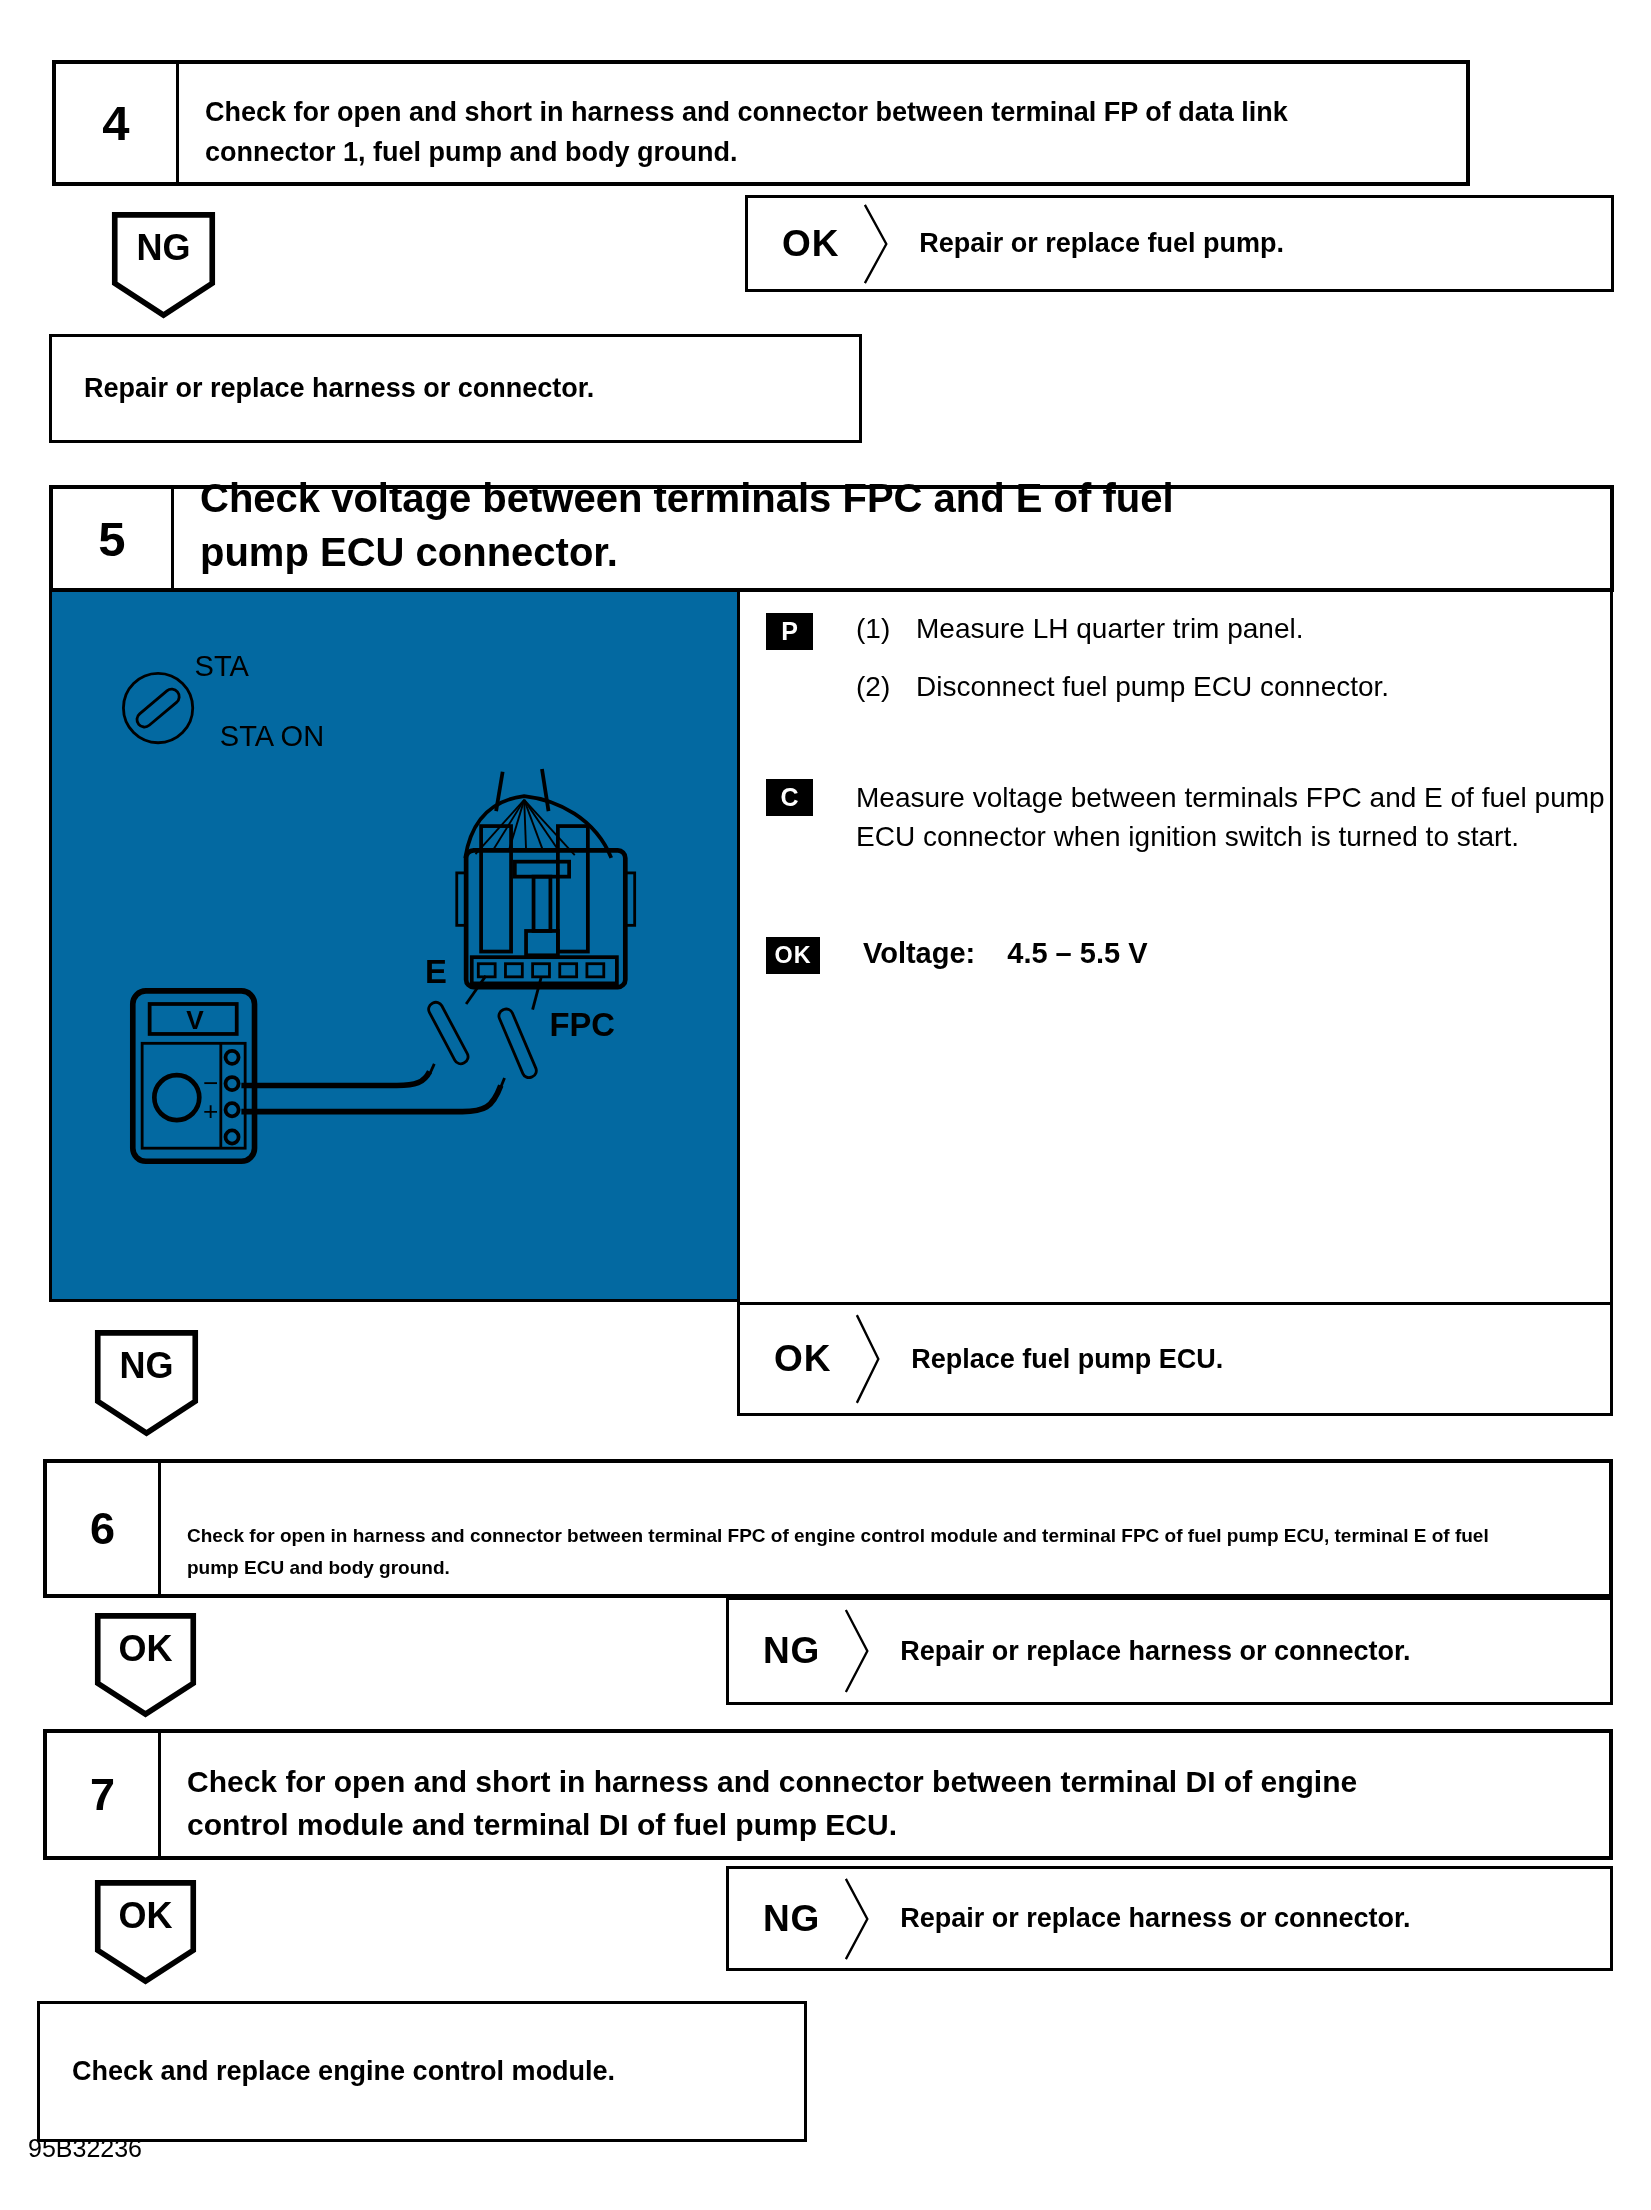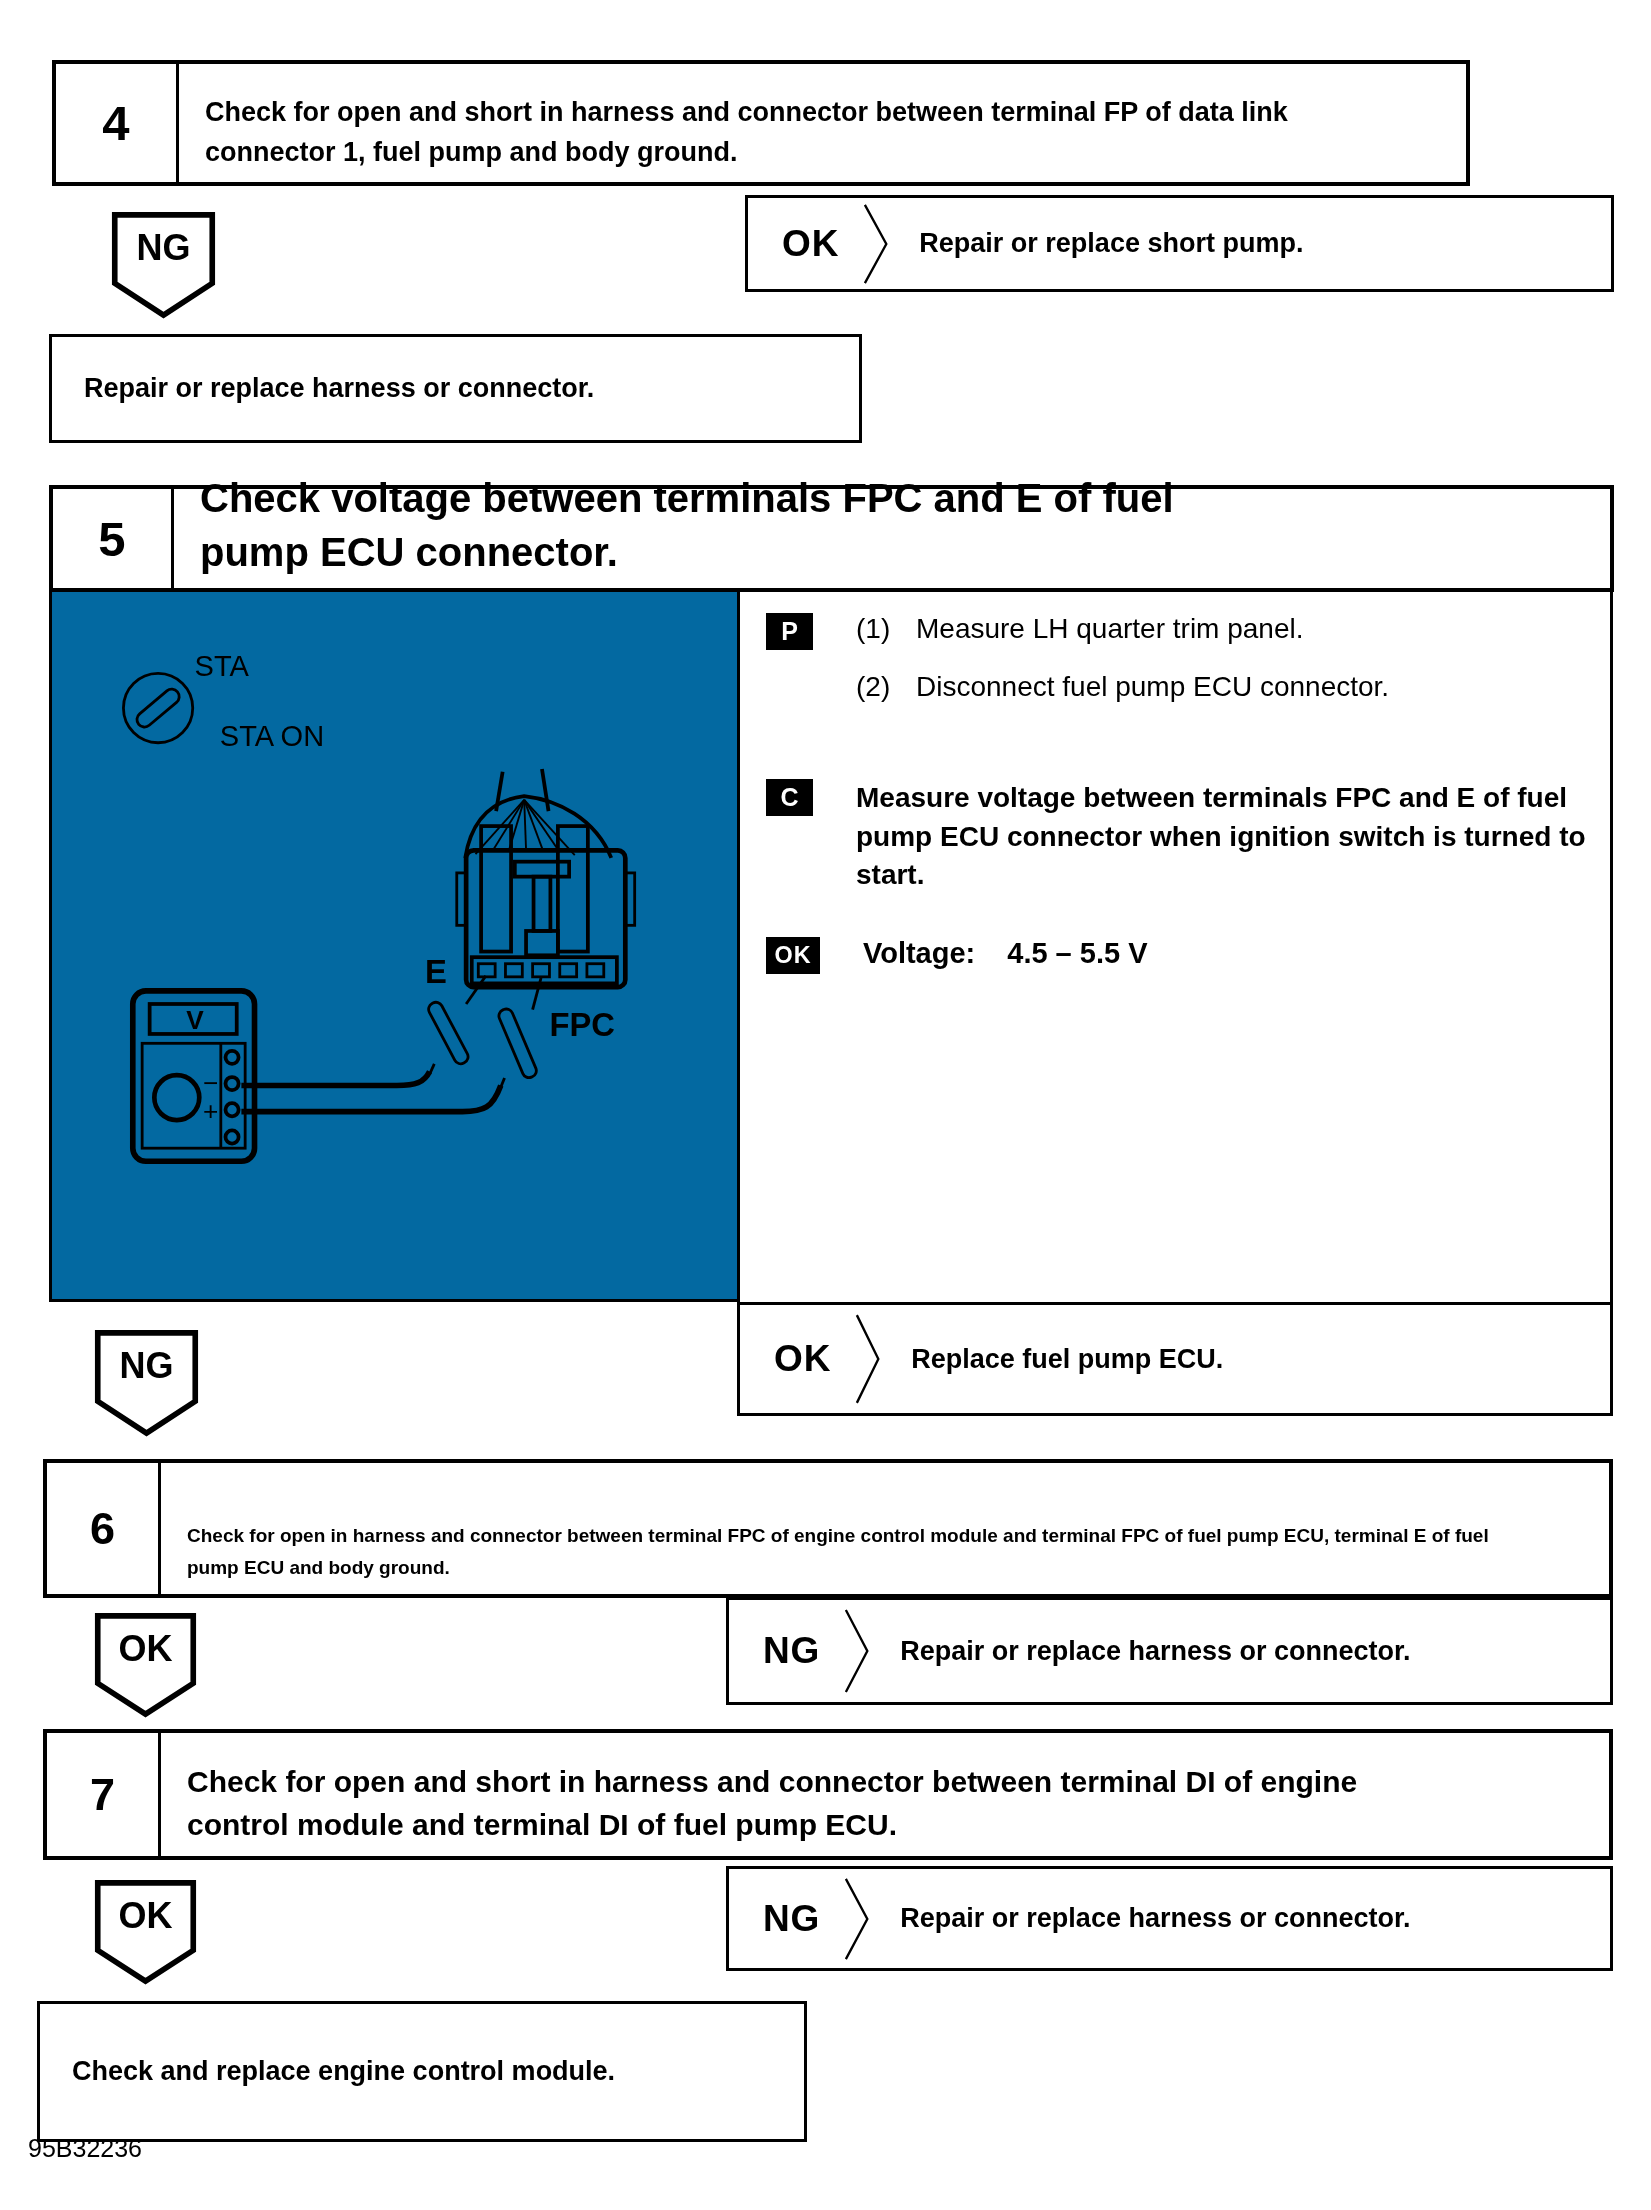--- a/index.html
+++ b/index.html
@@ -33,21 +33,21 @@
           border-left:3.7px solid #000;border-right:3.7px solid #000;box-sizing:border-box;background:#fff;}
 
   .inst{position:absolute;display:flex;align-items:flex-start;}
   .ic{display:inline-flex;align-items:center;justify-content:center;background:#000;color:#fff;
       font-weight:700;flex:0 0 auto;}
   .ic-sq{width:47px;height:37px;font-size:25px;}
   .ic-ok{width:54px;height:37px;font-size:23.4px;letter-spacing:0.9px;}
   .plines{margin-left:43px;display:flex;flex-direction:column;gap:26px;}
   .pline{display:flex;font-size:28px;font-weight:400;}
   .pline .n{width:60px;flex:0 0 auto;}
-  .ctext{margin-left:43px;width:768px;font-size:28px;font-weight:700;line-height:1.38;}
+  .ctext{margin-left:43px;width:768px;font-size:28px;font-weight:400;line-height:1.38;}
   .spec{margin-left:43px;font-size:29px;font-weight:700;display:flex;}
   .spec .sv{margin-left:32px;}
 
   .footer{position:absolute;left:28px;top:2134px;font-size:25px;font-weight:400;}
 
   svg text{font-family:"Liberation Sans",sans-serif;}
 </style>
 </head>
 <body>
 
@@ -65,21 +65,21 @@
       <polygon points="4,3 108,3 108,76 56,110 4,76" fill="#fff" stroke="#000" stroke-width="6"></polygon>
     </svg>
     <span class="plabel">NG</span>
   </div>
 
   <div class="resbox" style="left:745px;top:195px;width:869px;height:97px;">
     <span class="biglbl">OK</span>
     <svg class="chev" width="28" height="82" viewBox="0 0 30 88">
       <polyline points="2,2 25,44 2,86" fill="none" stroke="#000" stroke-width="2.5"></polyline>
     </svg>
-    <span class="rtext">Repair or replace short pump.</span>
+    <span class="rtext">Repair or replace fuel pump.</span>
   </div>
 
   <div class="plainbox" style="left:49px;top:334px;width:813px;height:109px;">
     <span>Repair or replace harness or connector.</span>
   </div>
 
   <div class="hdr" style="left:49px;top:485px;width:1565px;height:107px;">
     <div class="num" style="width:118px;">5</div>
     <div class="ttl" style="font-size:40px;line-height:1.35;">
         <span style="max-width:1049px;display:inline-block;">Check voltage between terminals FPC and E of fuel pump ECU connector.</span>

